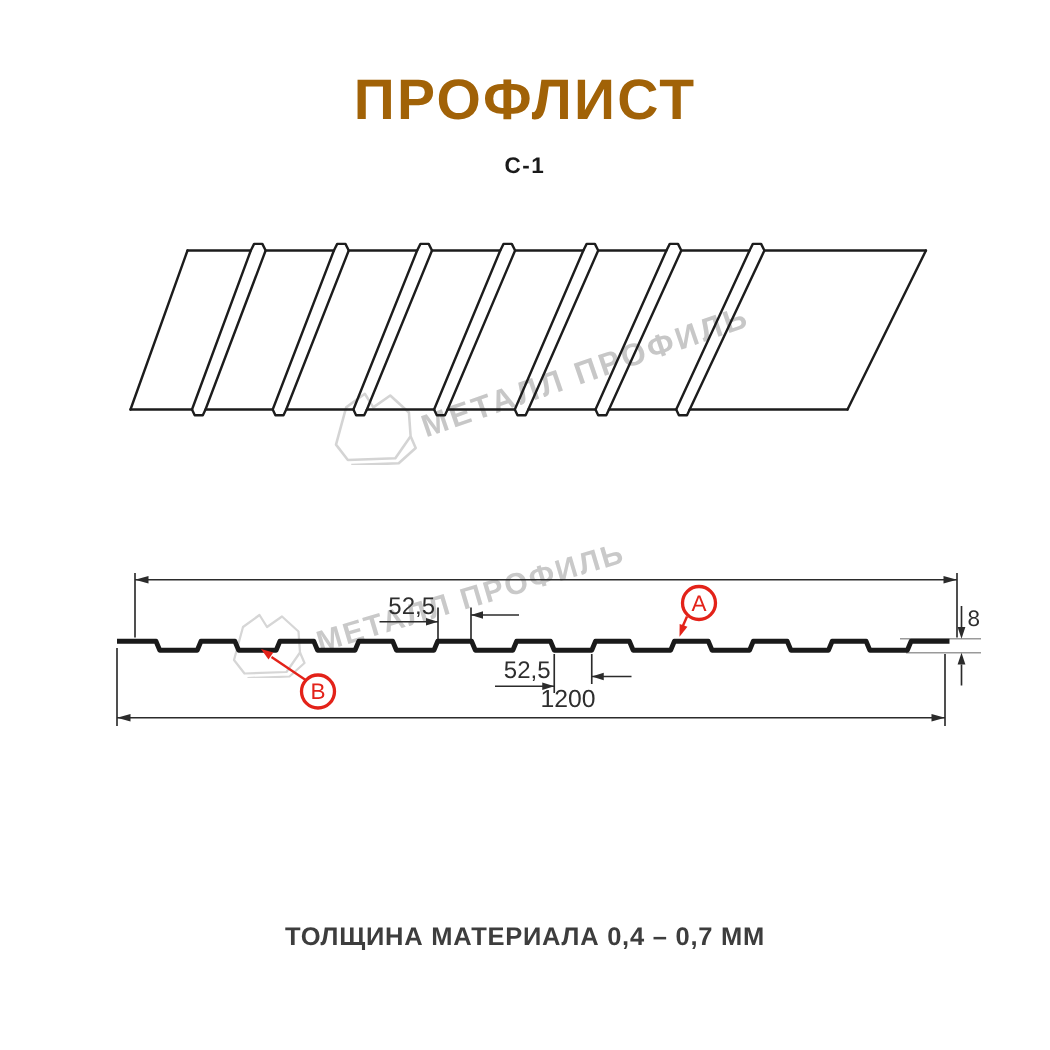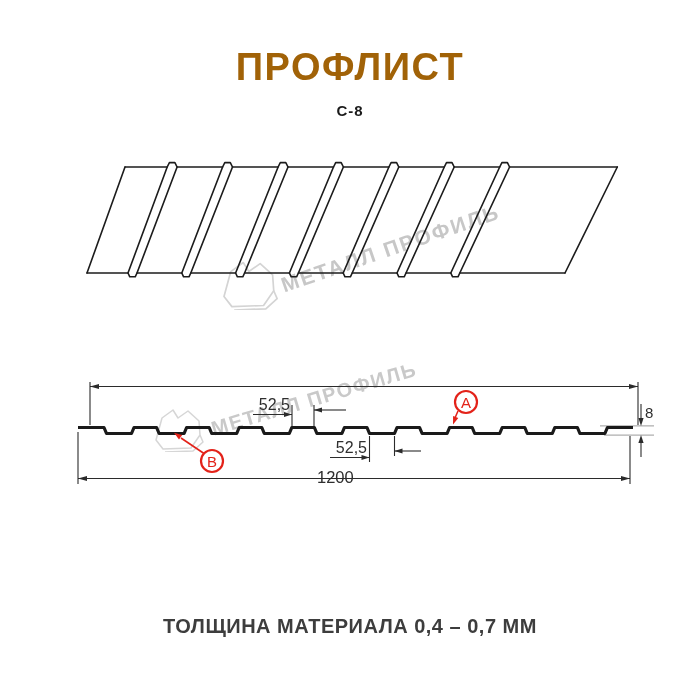--- a/index.html
+++ b/index.html
@@ -25,30 +25,30 @@
   }
   .wm-text.second{font-size:20px;letter-spacing:1.5px;color:#c9c9c9;}
   .dim-text{
     font-size:16.5px;color:#2e2e2e;white-space:nowrap;line-height:1;
   }
   .callout-letter{
     font-size:15px;color:#e32219;text-align:center;line-height:1;white-space:nowrap;
   }
   .caption{
     left:0;top:615px;width:700px;text-align:center;
-    font-size:20px;font-weight:700;letter-spacing:0.5px;color:#3d3d3d;
+    font-size:17px;font-weight:700;letter-spacing:0.5px;color:#3d3d3d;
   }
 </style>
 </head>
 <body>
 
 <div class="stage">
 
   <div class="abs label page-title">ПРОФЛИСТ</div>
-  <div class="abs label profile-code">С-8</div>
+  <div class="abs label profile-code">С-1</div>
 
   <svg class="abs watermark" style="left:220px;top:258px;" width="60" height="52" viewBox="0 0 52 46">
     <polygon points="3,34 9,12 20,4 25,12 35,5 46,15 47,29 38,42 10,43" fill="none" stroke="#d4d4d4" stroke-width="1.5" stroke-linejoin="round"></polygon>
     <polyline points="47,29 50,36 40,45 12,46" fill="none" stroke="#d4d4d4" stroke-width="1.5" stroke-linejoin="round"></polyline>
   </svg>
   <div class="abs watermark wm-text" style="left:282px;top:274px;transform:rotate(-19deg);">МЕТАЛЛ ПРОФИЛЬ</div>
 
   <svg class="abs watermark" style="left:150px;top:406px;" width="58" height="46" viewBox="0 0 52 46">
     <polygon points="3,34 9,12 20,4 25,12 35,5 46,15 47,29 38,42 10,43" fill="none" stroke="#d6d6d6" stroke-width="1.5" stroke-linejoin="round"></polygon>
     <polyline points="47,29 50,36 40,45 12,46" fill="none" stroke="#d6d6d6" stroke-width="1.5" stroke-linejoin="round"></polyline>
@@ -147,21 +147,21 @@
       <path d="M204,453.5 L181,438"></path>
     </g>
     <g fill="#e32219" stroke="none">
       <polygon points="453,424.5 458.3,417.9 453.1,416"></polygon>
       <polygon points="174,432.7 182.2,435 179,439.6"></polygon>
     </g>
   </svg>
 
   <div class="abs label dim-text" style="left:246px;top:397px;width:44px;text-align:right;font-size:16px;">52,5</div>
   <div class="abs label dim-text" style="left:323px;top:440px;width:44px;text-align:right;font-size:16px;">52,5</div>
-  <div class="abs label dim-text" style="left:317px;top:469px;width:80px;text-align:left;">1200</div>
+  <div class="abs label dim-text" style="left:317px;top:458px;width:80px;text-align:right;">1200</div>
   <div class="abs label dim-text" style="left:645px;top:405px;font-size:15px;">8</div>
 
   <div class="abs label callout-letter" style="left:458px;top:395px;width:16px;">А</div>
   <div class="abs label callout-letter" style="left:204px;top:454px;width:16px;">В</div>
 
   <div class="abs label caption">ТОЛЩИНА МАТЕРИАЛА 0,4 – 0,7 ММ</div>
 
 </div>
 
 </body></html>

